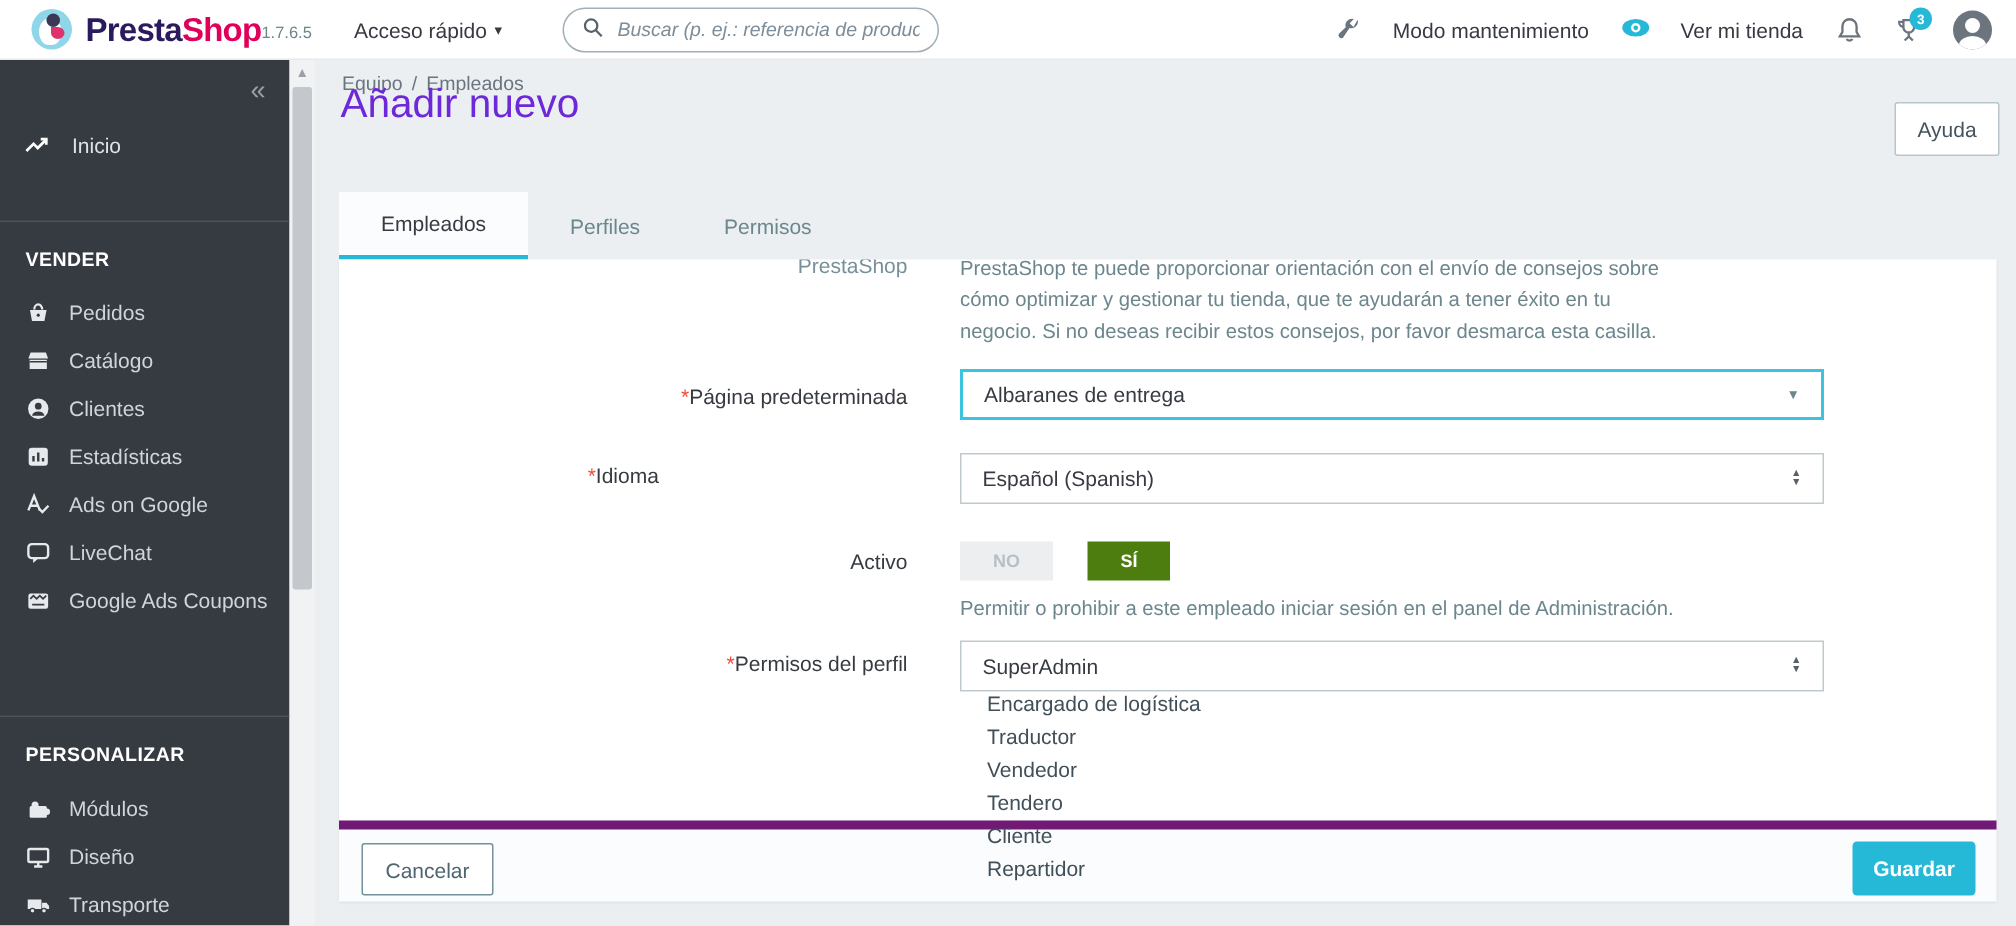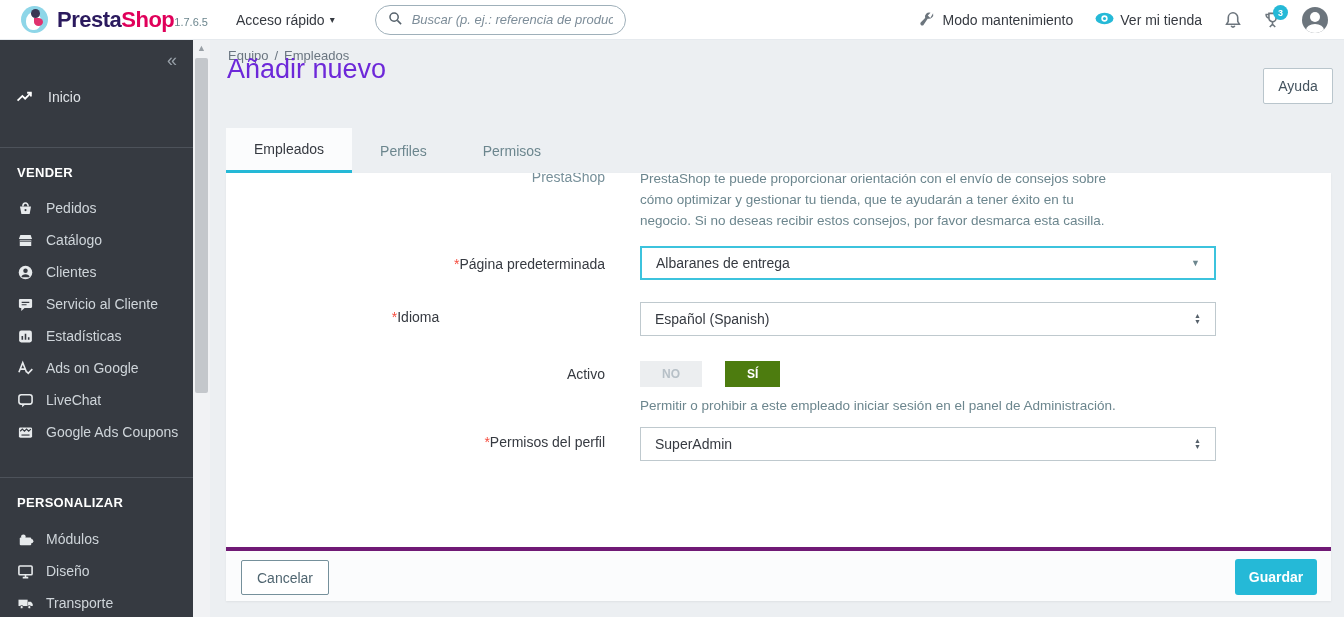--- a/index.html
+++ b/index.html
@@ -20,21 +20,21 @@
   .wordmark .w2 { color:#e0005a; }
   .version { font-size:11px; color:#6c868e; margin-left:0; margin-top:5px; }
   .quick-access { margin-left:28px; font-size:14px; color:#363a41; cursor:pointer; display:flex; align-items:center; gap:5px; }
   .quick-access .caret { font-size:10px; color:#363a41; }
   .searchbox { margin-left:40px; width:251px; height:30px; border:1px solid #9fb0ba; border-radius:16px;
                display:flex; align-items:center; padding:0 12px; gap:7px; background:#fff; }
   .searchbox input { border:none; outline:none; flex:1; font-size:13px; font-style:italic; color:#363a41;
                      font-family:"Liberation Sans", sans-serif; background:transparent; min-width:0; }
   .searchbox input::placeholder { color:#7d8d99; font-style:italic; }
   .top-right { margin-left:auto; display:flex; align-items:center; padding-right:16px; gap:22px; }
-  .top-link { display:flex; align-items:flex-end; gap:8px; font-size:14px; color:#363a41; cursor:pointer; }
+  .top-link { display:flex; align-items:flex-end; gap:22px; font-size:14px; color:#363a41; cursor:pointer; }
   .icon16 { width:17px; height:17px; display:inline-block; }
   .trophy-wrap { position:relative; }
   .badge-count { position:absolute; top:-6px; right:-8px; width:15px; height:15px; border-radius:50%;
                  background:#25b9d7; color:#fff; font-size:9px; font-weight:bold; display:flex; align-items:center; justify-content:center; }
   .avatar-circle { width:26px; height:26px; border-radius:50%; background:#6c757d; position:relative; overflow:hidden; }
   .avatar-circle .head { position:absolute; left:8px; top:5px; width:10px; height:10px; border-radius:50%; background:#fff; }
   .avatar-circle .shoulders { position:absolute; left:4px; top:17px; width:18px; height:12px; border-radius:50% 50% 0 0; background:#fff; }
 
   
   .sidebar { position:absolute; top:40px; left:0; width:193px; height:577px; background:#363a41; z-index:20; }
@@ -80,21 +80,21 @@
   .fcontrol .caret-updown { margin-left:auto; display:flex; flex-direction:column; line-height:6px; font-size:7px; color:#55606a; }
   .toggle { position:absolute; left:414px; display:flex; height:26px; cursor:pointer;gap:23px; }
   .toggle .opt { padding:0 22px; display:flex; align-items:center; font-size:12px; font-weight:bold; }
   .toggle .opt.off { background:#eceef0; color:#b7c0c7; }
   .toggle .opt.on { background:#4d7c0f; color:#fff; }
 
   .options-list { position:absolute; left:448px; top:418px; z-index:15; }
   .options-list .opt-item { height:22px; line-height:22px; font-size:14px; color:#414f59; cursor:pointer; white-space:nowrap; }
 
   .panel-footer { position:absolute; top:507px; left:16px; width:1105px; height:54px; background:#fbfcfd;
-                  border-top:4px solid #701a75; box-shadow:0 1px 2px rgba(0,0,0,0.06); }
+                  border-top:6px solid #701a75; box-shadow:0 1px 2px rgba(0,0,0,0.06); }
   .btn-cancel { position:absolute; left:15px; top:9px; width:88px; height:35px; background:#fff; border:1px solid #75909b;
                 border-radius:2px; font-size:14px; color:#4f6570; display:flex; align-items:center; justify-content:center; cursor:pointer; }
   .btn-save { position:absolute; right:14px; top:8px; width:82px; height:36px; background:#25b9d7; border:none; border-radius:3px;
               font-size:14px; font-weight:bold; color:#fff; display:flex; align-items:center; justify-content:center; cursor:pointer; }
 
   svg { display:block; }
 </style>
 </head>
 <body>
 
@@ -208,30 +208,20 @@
       </div>
       <div class="nav-row">
         <span class="nav-icon">
           <svg viewBox="0 0 16 16" width="17" height="17">
               <circle cx="8" cy="8" r="6.4" fill="#e7eaec"></circle>
               <circle cx="8" cy="6.4" r="2.1" fill="#363a41"></circle>
               <path d="M4.1 12.4 a4 3.4 0 0 1 7.8 0 z" fill="#363a41"></path>
             </svg>
         </span>
           <span class="nlabel">Clientes</span>
-      </div>
-      <div class="nav-row">
-        <span class="nav-icon">
-          <svg viewBox="0 0 16 16" width="17" height="17">
-              <rect x="1.8" y="2.8" width="12.4" height="8.4" rx="1" fill="#e7eaec"></rect>
-              <path d="M4 11 v3.2 L7.4 11 z" fill="#e7eaec"></path>
-              <path d="M4.4 6 h7.2 M4.4 8.2 h4.6" stroke="#363a41" stroke-width="1.1"></path>
-            </svg>
-        </span>
-          <span class="nlabel">Servicio al Cliente</span>
       </div>
       <div class="nav-row">
         <span class="nav-icon">
           <svg viewBox="0 0 16 16" width="17" height="17">
               <rect x="2" y="2.4" width="12" height="11.2" rx="2" fill="#e7eaec"></rect>
               <path d="M5 11 V7.6 M8 11 V5.4 M11 11 V8.8" stroke="#363a41" stroke-width="1.5"></path>
             </svg>
         </span>
           <span class="nlabel">Estadísticas</span>
       </div>
@@ -365,15 +355,23 @@
             </span>
         </div>
       </div>
     </div>
 
     <div class="panel-footer">
       <button class="btn-cancel">Cancelar</button>
       <button class="btn-save">Guardar</button>
     </div>
 
+    <div class="options-list">
+      <div class="opt-item">Encargado de logística</div>
+      <div class="opt-item">Traductor</div>
+      <div class="opt-item">Vendedor</div>
+      <div class="opt-item">Tendero</div>
+      <div class="opt-item">Cliente</div>
+      <div class="opt-item">Repartidor</div>
+    </div>
   </div>
 
 </div>
 
 </body></html>

